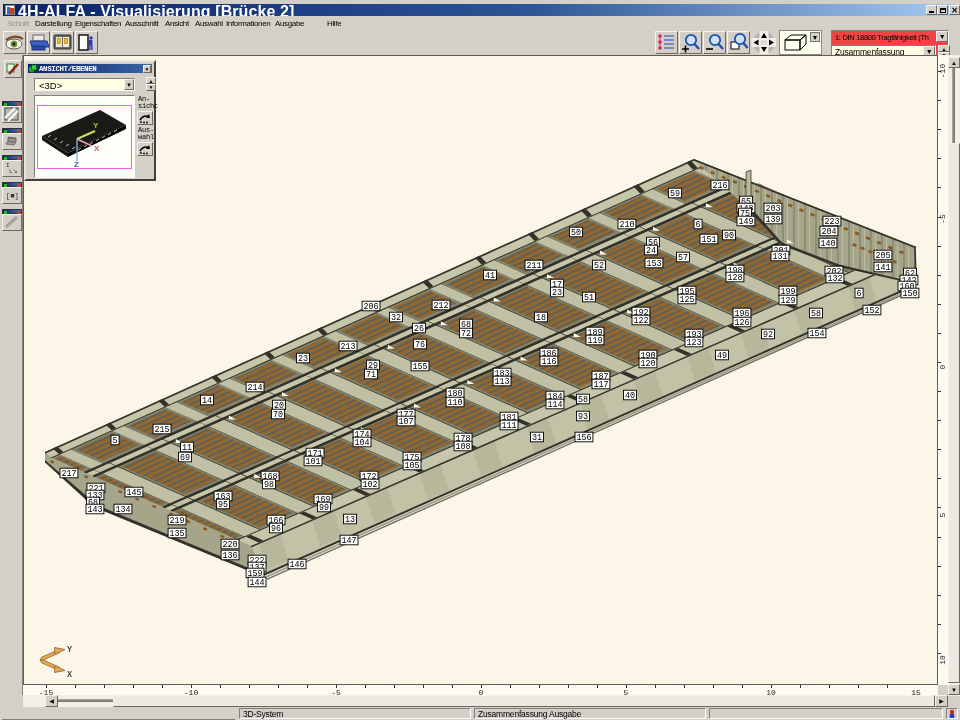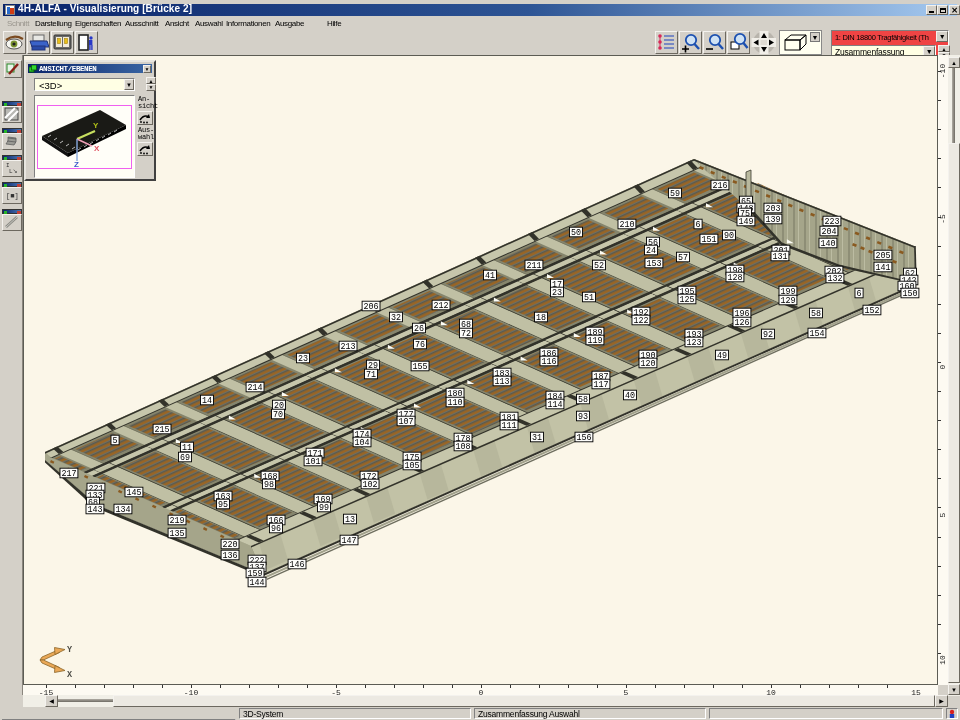--- a/index.html
+++ b/index.html
@@ -6,21 +6,21 @@
 .ras{border-top:1px solid #fff;border-left:1px solid #fff;border-right:1px solid #404040;border-bottom:1px solid #404040}
 .sunk{border-top:1px solid #808080;border-left:1px solid #808080;border-right:1px solid #fff;border-bottom:1px solid #fff}
 .btn{background:#d4d0c8;border-top:1px solid #f4f2ee;border-left:1px solid #f4f2ee;border-right:1px solid #6c685f;border-bottom:1px solid #6c685f}
 </style></head><body>
 
 <div class="abs" style="left:3px;top:4px;width:954px;height:12px;background:linear-gradient(90deg,#0a246a 0%,#2d5494 55%,#a6caf0 100%)"></div>
 <div class="abs" style="left:5px;top:5px;width:10px;height:10px;background:#fff;border:1px solid #888">
     <div style="position:absolute;left:1px;top:1px;width:3px;height:7px;background:#2a6ccc"></div>
     <div style="position:absolute;left:4px;top:2px;width:4px;height:6px;background:#d03c14"></div>
   </div>
-<div class="abs" style="left:18px;top:3px;color:#fff;font-size:10px;font-weight:bold;letter-spacing:0.1px">4H-ALFA - Visualisierung [Brücke 2]</div>
+<div class="abs" style="left:18px;top:3px;color:#fff;font-size:16px;font-weight:bold;letter-spacing:0.1px">4H-ALFA - Visualisierung [Brücke 2]</div>
 
 <div class="abs btn" style="left:926px;top:5px;width:11px;height:10px">
     <div style="position:absolute;left:2px;bottom:1.5px;width:5px;height:1.6px;background:#000"></div>
   </div>
 <div class="abs btn" style="left:937px;top:5px;width:11px;height:10px">
     <div style="position:absolute;left:2px;top:1.5px;width:6px;height:5.5px;border:1px solid #000;border-top-width:2px"></div>
   </div>
 <div class="abs btn" style="left:949px;top:5px;width:11px;height:10px;font-size:8px;font-weight:bold;text-align:center;line-height:9px">✕</div>
 
 <div class="abs" style="left:0;top:16px;width:960px;height:14px;background:#d4d0c8;font-size:8px;letter-spacing:-0.35px;color:#000">
@@ -976,19 +976,19 @@
 </div>
 
 <div class="abs" style="left:0;top:708px;width:960px;height:12px;background:#d4d0c8;font-size:8.5px;letter-spacing:-0.2px">
  <div class="abs sunk" style="left:2px;top:11px;width:234px;height:11px">
       <span style="position:absolute;left:3px;top:0px">Brücke 2</span>
     </div>
  <div class="abs sunk" style="left:239px;top:0;width:232px;height:11px">
       <span style="position:absolute;left:3px;top:0px">3D-System</span>
     </div>
  <div class="abs sunk" style="left:474px;top:0;width:232px;height:11px">
-      <span style="position:absolute;left:3px;top:0px">Zusammenfassung Auswahl</span>
+      <span style="position:absolute;left:3px;top:0px">Zusammenfassung Ausgabe</span>
     </div>
  <div class="abs sunk" style="left:709px;top:0;width:234px;height:11px"></div>
  <div class="abs sunk" style="left:946px;top:0;width:12px;height:11px"><svg width="10" height="10">
         <circle cx="5" cy="3" r="2.2" fill="#d82020"></circle>
         <rect x="2.8" y="5" width="4.4" height="4" fill="#2040c0"></rect>
       </svg></div>
 </div>
 </body></html>

